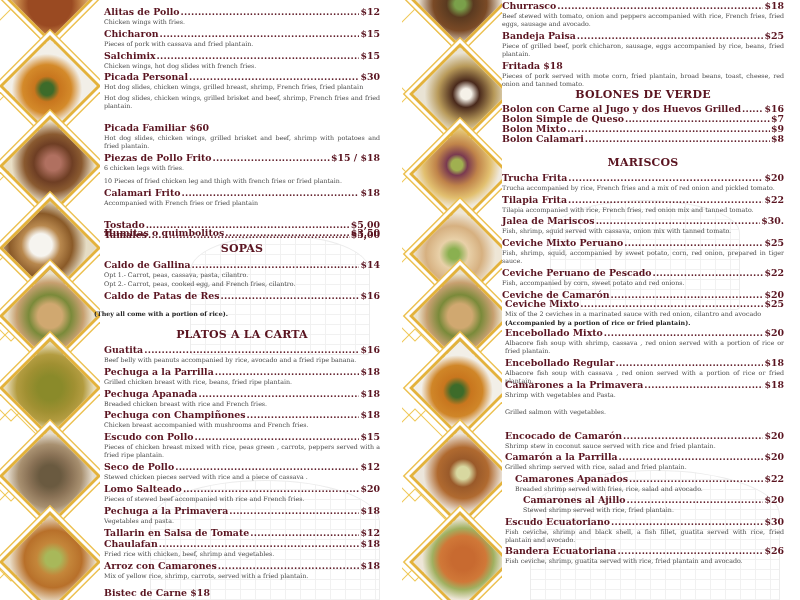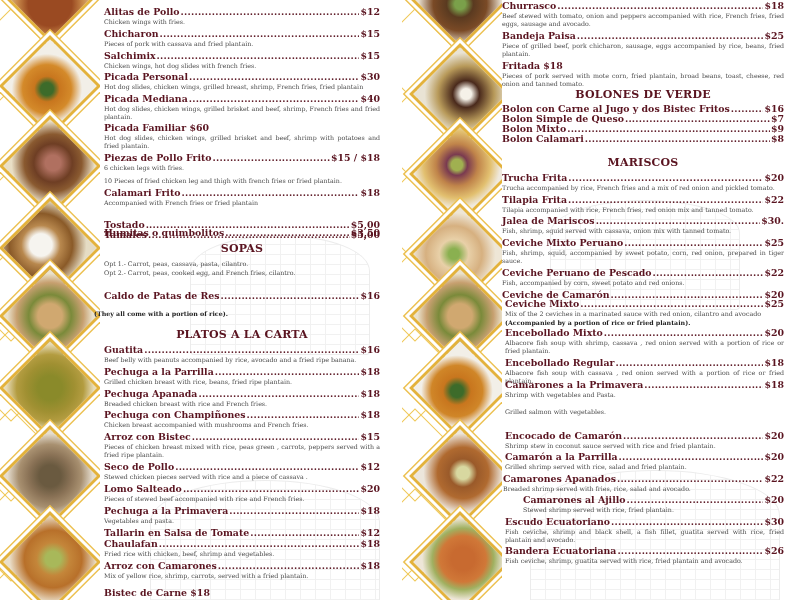--- a/index.html
+++ b/index.html
@@ -108,25 +108,20 @@
     </div>
     <div class="item" style="top:71px;">
       <div class="row">
           <span class="name">Picada Personal</span>
           <span class="dots"></span>
           <span class="price">$30</span>
         </div>
       <div class="desc">Hot dog slides, chicken wings, grilled breast, shrimp, French fries, fried plantain</div>
     </div>
     <div class="item" style="top:93px;">
-      <div class="row">
-          <span class="name">Picada Mediana</span>
-          <span class="dots"></span>
-          <span class="price">$40</span>
-        </div>
       <div class="desc">Hot dog slides, chicken wings, grilled brisket and beef, shrimp, French fries and fried plantain.</div>
     </div>
     <div class="item" style="top:122px;">
       <div class="row">
           <span class="name">Picada Familiar  $60</span>
         </div>
       <div class="desc">Hot dog slides, chicken wings, grilled brisket and beef, shrimp with potatoes and fried plantain.</div>
     </div>
     <div class="item" style="top:152px;">
       <div class="row">
@@ -162,20 +157,25 @@
     <div class="item" style="top:229px;">
       <div class="row">
           <span class="name">Tamales </span>
           <span class="dots"></span>
           <span class="price">$5,00</span>
         </div>
     </div>
 
     <div class="section" style="top:242px;">SOPAS</div>
     <div class="item" style="top:259px;">
+      <div class="row">
+          <span class="name">Caldo de Gallina</span>
+          <span class="dots"></span>
+          <span class="price">$14</span>
+        </div>
       <div class="desc">Opt 1.- Carrot, peas, cassava, pasta, cilantro.</div>
       <div class="desc">Opt 2.- Carrot, peas, cooked egg, and French fries, cilantro.</div>
     </div>
     <div class="item" style="top:290px;">
       <div class="row">
           <span class="name">Caldo de Patas  de Res</span>
           <span class="dots"></span>
           <span class="price">$16</span>
         </div>
     </div>
@@ -209,21 +209,21 @@
     <div class="item" style="top:409px;">
       <div class="row">
           <span class="name">Pechuga con Champiñones</span>
           <span class="dots"></span>
           <span class="price">$18</span>
         </div>
       <div class="desc">Chicken breast accompanied with mushrooms and French fries.</div>
     </div>
     <div class="item" style="top:431px;">
       <div class="row">
-          <span class="name">Arroz con Bistec</span>
+          <span class="name">Escudo con Pollo</span>
           <span class="dots"></span>
           <span class="price">$15</span>
         </div>
       <div class="desc">Pieces of chicken breast mixed with rice, peas green , carrots, peppers served with a fried ripe plantain.</div>
     </div>
     <div class="item" style="top:461px;">
       <div class="row">
           <span class="name">Seco de Pollo</span>
           <span class="dots"></span>
           <span class="price">$12</span>
@@ -337,21 +337,21 @@
     <div class="item" style="top:60px;">
       <div class="row">
           <span class="name">Fritada $18</span>
         </div>
       <div class="desc">Pieces of pork served with mote corn, fried plantain, broad beans, toast, cheese, red onion and tanned tomato.</div>
     </div>
 
     <div class="section" style="top:88px;">BOLONES DE VERDE</div>
     <div class="item" style="top:103px;">
       <div class="row">
-          <span class="name">Bolon con Carne al Jugo y dos Bistec Fritos</span>
+          <span class="name">Bolon con Carne al Jugo y dos Huevos Grilled</span>
           <span class="dots"></span>
           <span class="price">$16</span>
         </div>
     </div>
     <div class="item" style="top:113px;">
       <div class="row">
           <span class="name">Bolon Simple de Queso</span>
           <span class="dots"></span>
           <span class="price"> $7</span>
         </div>
@@ -464,21 +464,21 @@
       <div class="desc">Shrimp stew in coconut sauce served with rice and fried plantain.</div>
     </div>
     <div class="item" style="top:451px; left:3px;">
       <div class="row">
           <span class="name">Camarón a la Parrilla</span>
           <span class="dots"></span>
           <span class="price">$20</span>
         </div>
       <div class="desc">Grilled shrimp served with rice, salad and fried plantain.</div>
     </div>
-    <div class="item" style="top:473px; left:1px;">
+    <div class="item" style="top:473px; left:13px;">
       <div class="row">
           <span class="name">Camarones Apanados</span>
           <span class="dots"></span>
           <span class="price">$22</span>
         </div>
       <div class="desc">Breaded shrimp served with fries, rice, salad and avocado.</div>
     </div>
     <div class="item" style="top:494px; left:21px;">
       <div class="row">
           <span class="name">Camarones al Ajillo</span>

